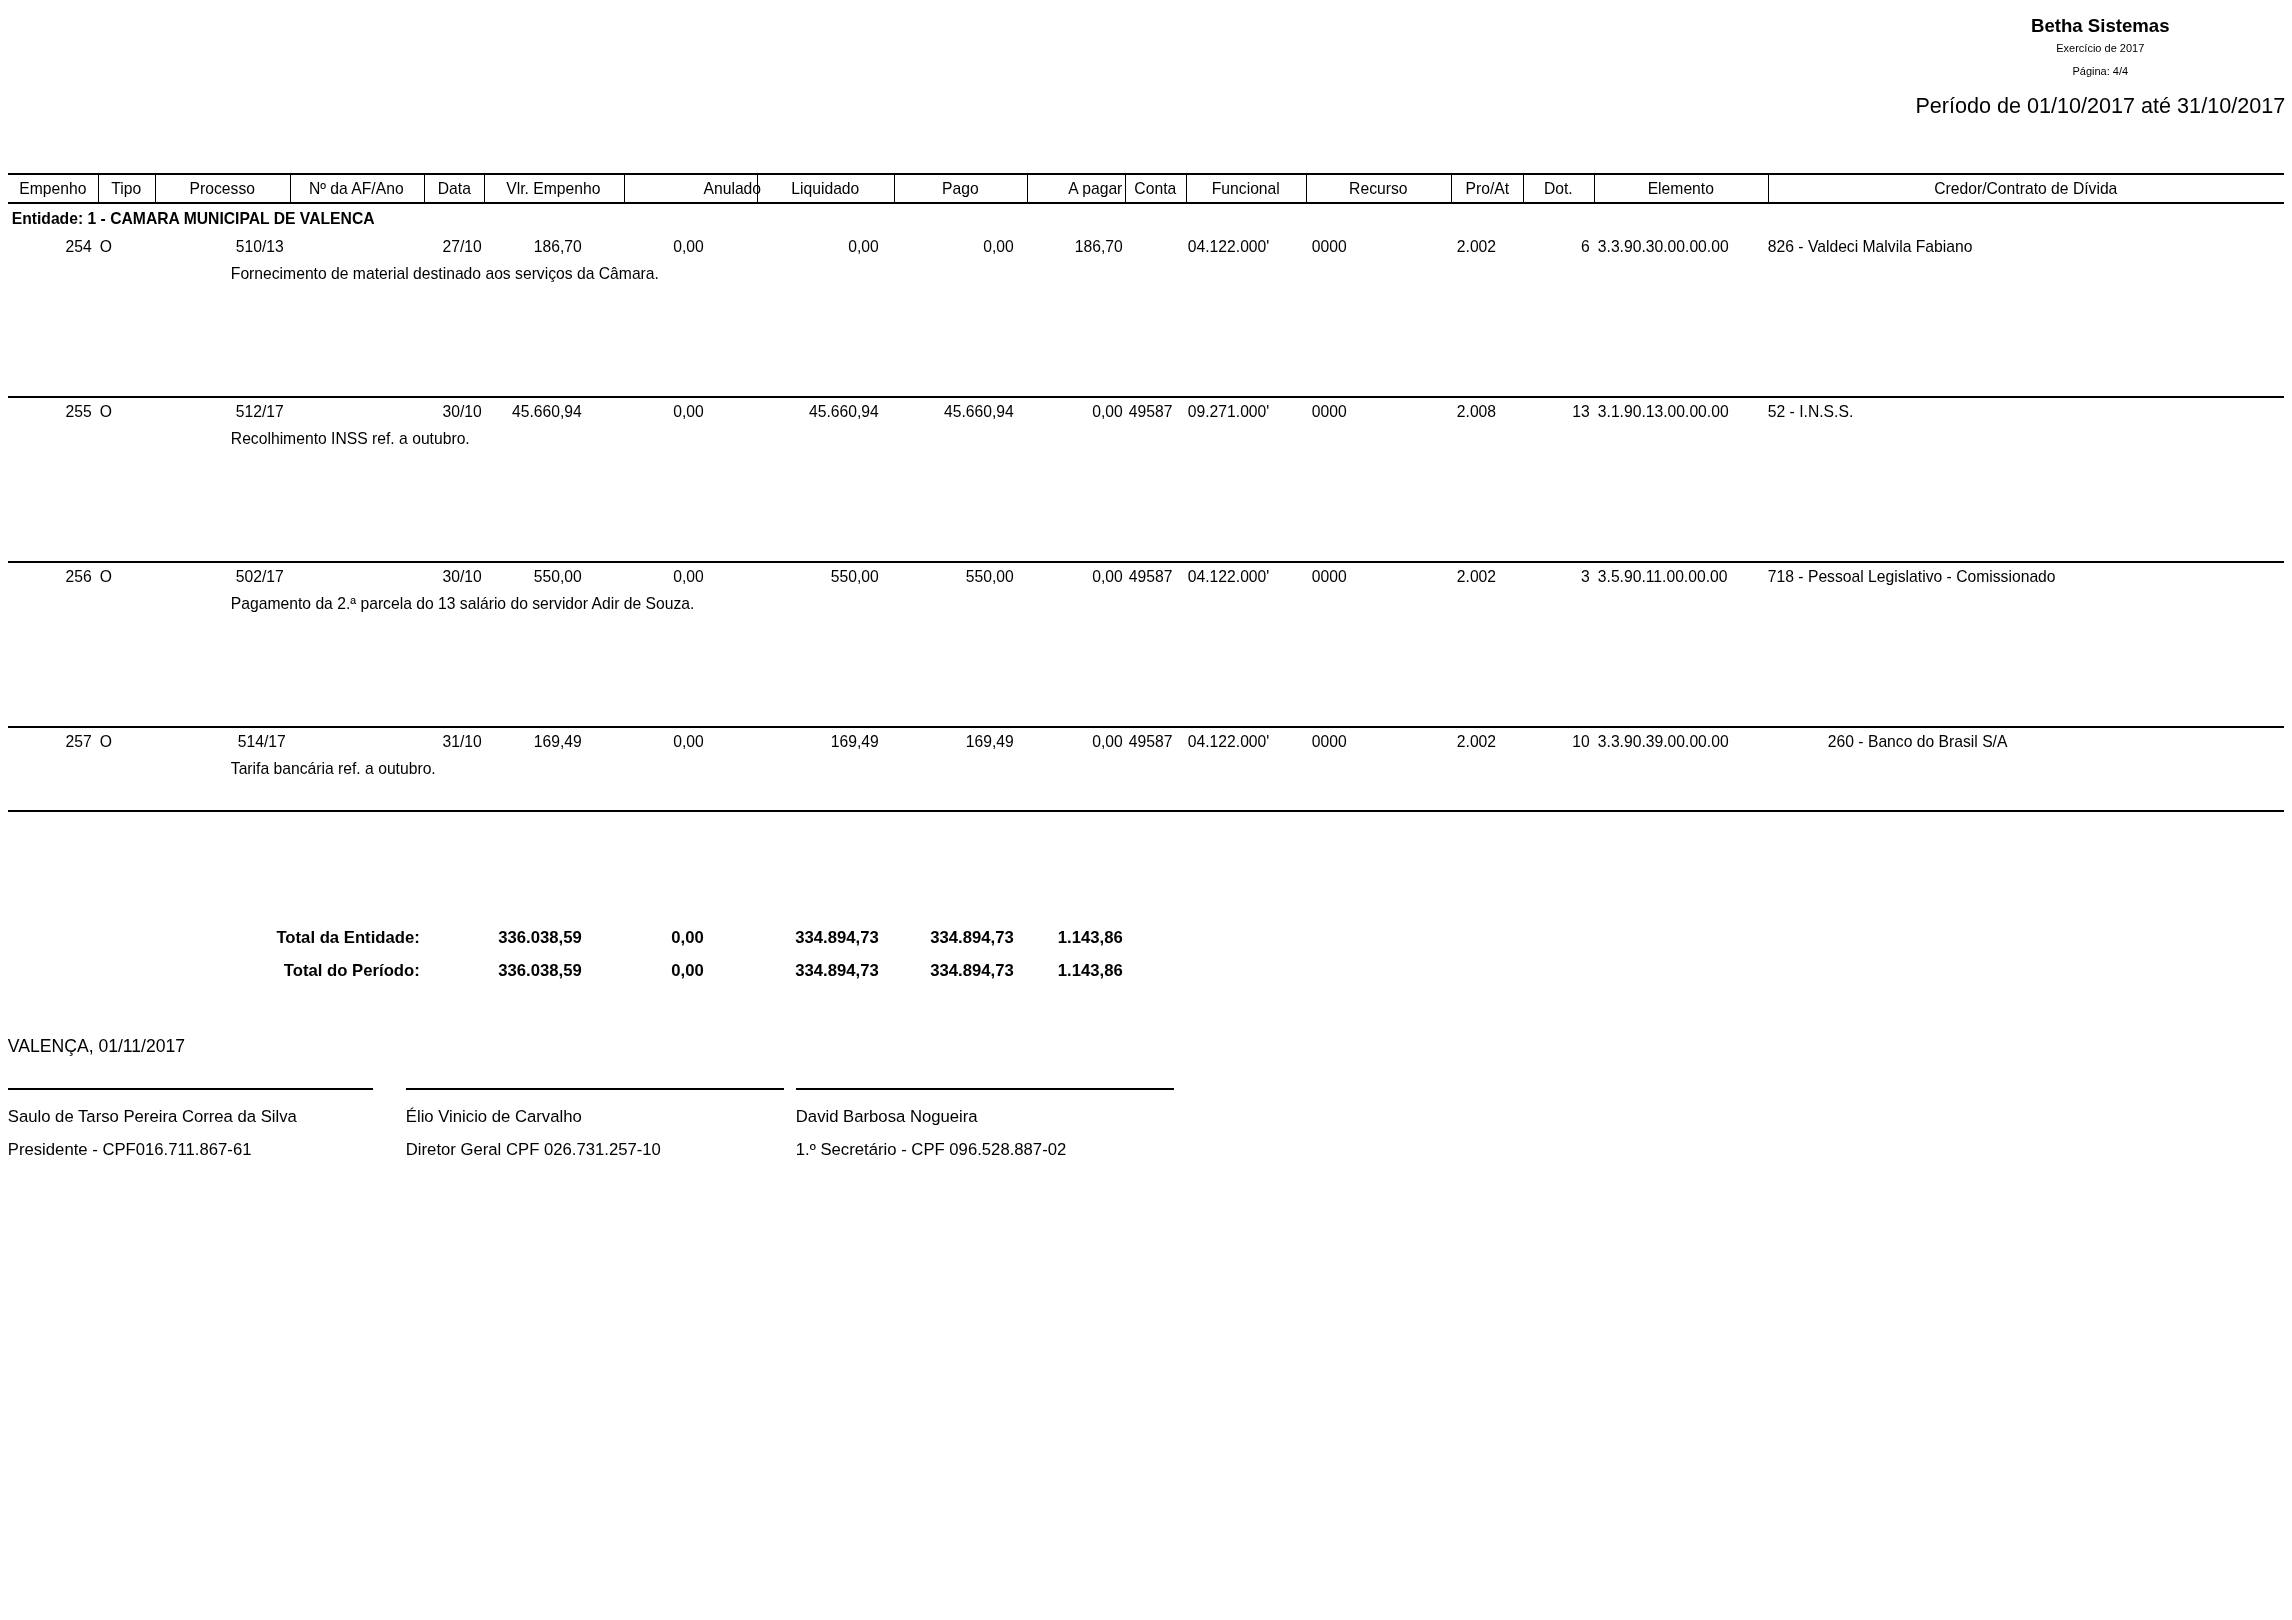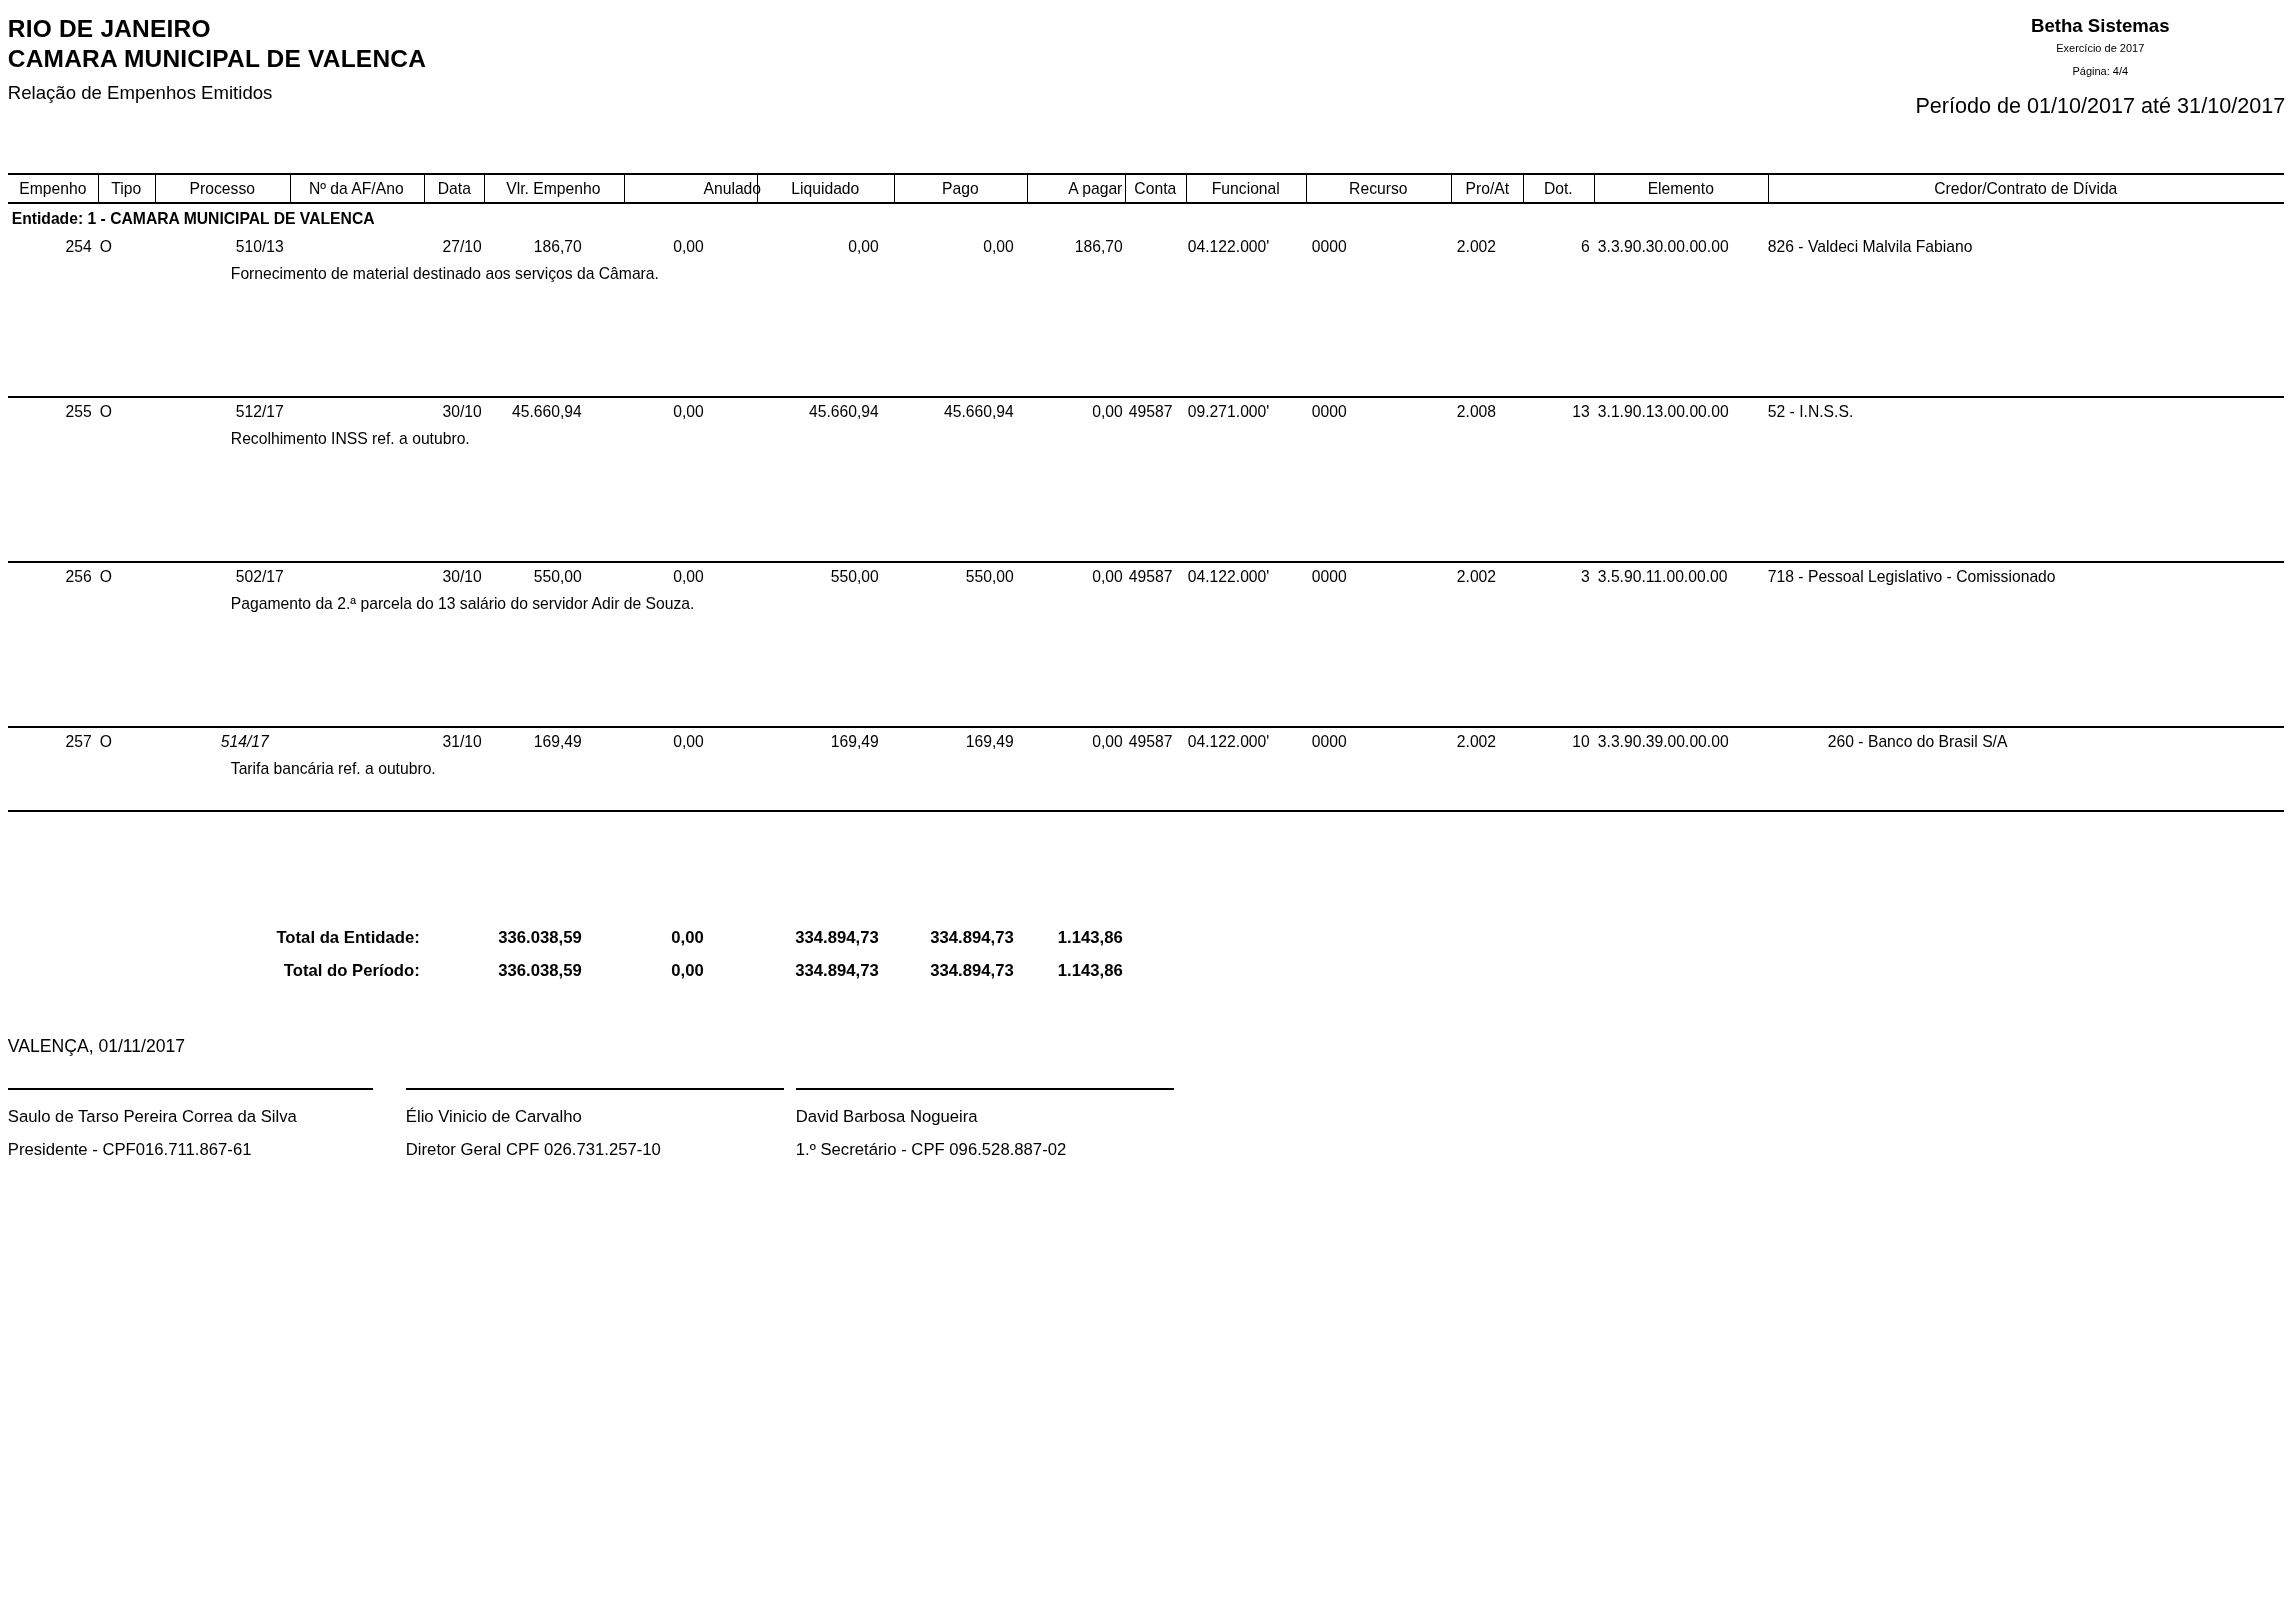--- a/index.html
+++ b/index.html
@@ -204,25 +204,20 @@
     padding-top: 11.8px;
     white-space: nowrap;
   }
 </style>
 </head>
 <body>
 
 <div class="page">
 
   <div class="header">
-    <div class="hdr-left">
-      <div class="title-1">RIO DE JANEIRO</div>
-      <div class="title-2">CAMARA MUNICIPAL DE VALENCA</div>
-      <div class="subtitle">Relação de Empenhos Emitidos</div>
-    </div>
     <div class="hdr-right">
       <div class="brand">Betha Sistemas</div>
       <div class="hdr-small">Exercício de 2017</div>
       <div class="hdr-small">Página: 4/4</div>
       <div class="period">Período de 01/10/2017 até 31/10/2017</div>
     </div>
   </div>
 
   <div class="tbl">
 
@@ -339,21 +334,21 @@
       <div class="row-desc">
         <div class="desc">Pagamento da 2.ª parcela do 13 salário do servidor Adir de Souza.</div>
       </div>
       <div class="grp-rule"></div>
     </div>
 
     <div class="rowgroup last">
       <div class="row-main">
         <div class="cell r" style="left:0px;width:84px;">257</div>
         <div class="cell l" style="left:92px;width:39px;">O</div>
-        <div class="cell r" style="left:132px;width:129px;font-style:italic;">514/17</div>
+        <div class="cell r" style="left:149px;width:129px;">514/17</div>
         <div class="cell r" style="left:282px;width:129px;"></div>
         <div class="cell r" style="left:351px;width:123px;">31/10</div>
         <div class="cell r" style="left:476px;width:98px;">169,49</div>
         <div class="cell r" style="left:616px;width:80px;">0,00</div>
         <div class="cell r" style="left:749px;width:122px;">169,49</div>
         <div class="cell r" style="left:886px;width:120px;">169,49</div>
         <div class="cell r" style="left:1019px;width:96px;">0,00</div>
         <div class="cell l" style="left:1121px;width:59px;">49587</div>
         <div class="cell l" style="left:1180px;width:122px;">04.122.000'</div>
         <div class="cell l" style="left:1304px;width:127px;">0000</div>

